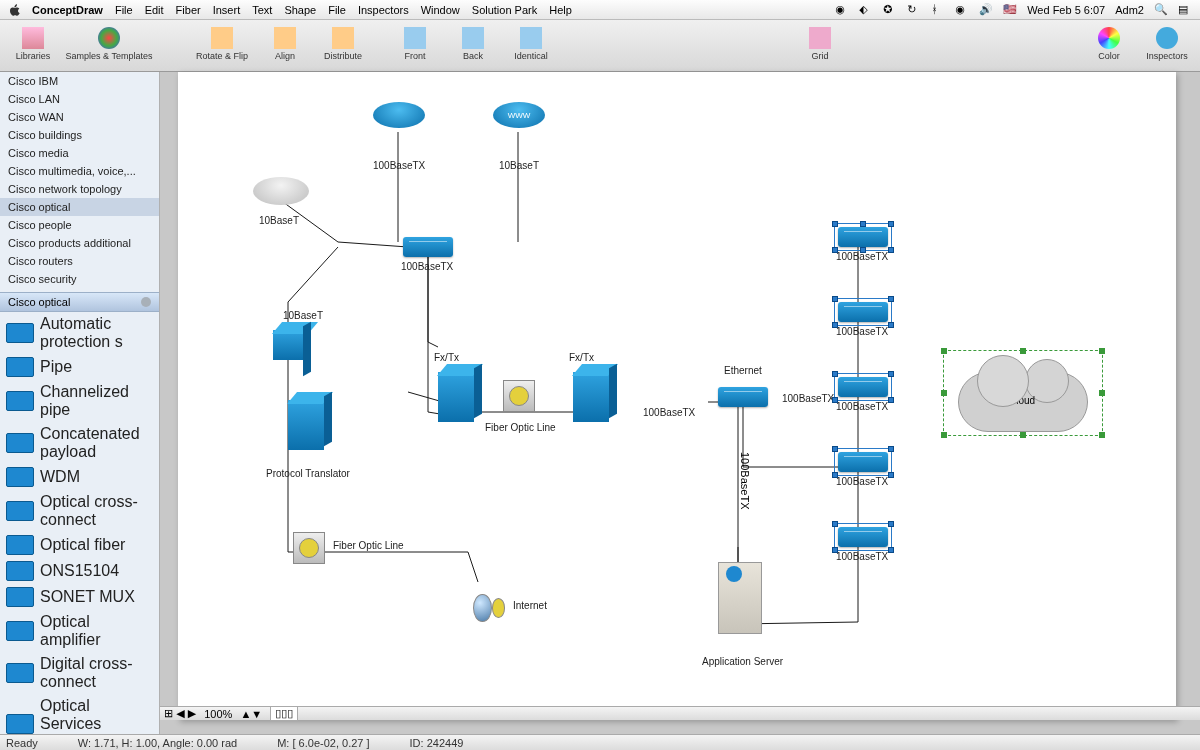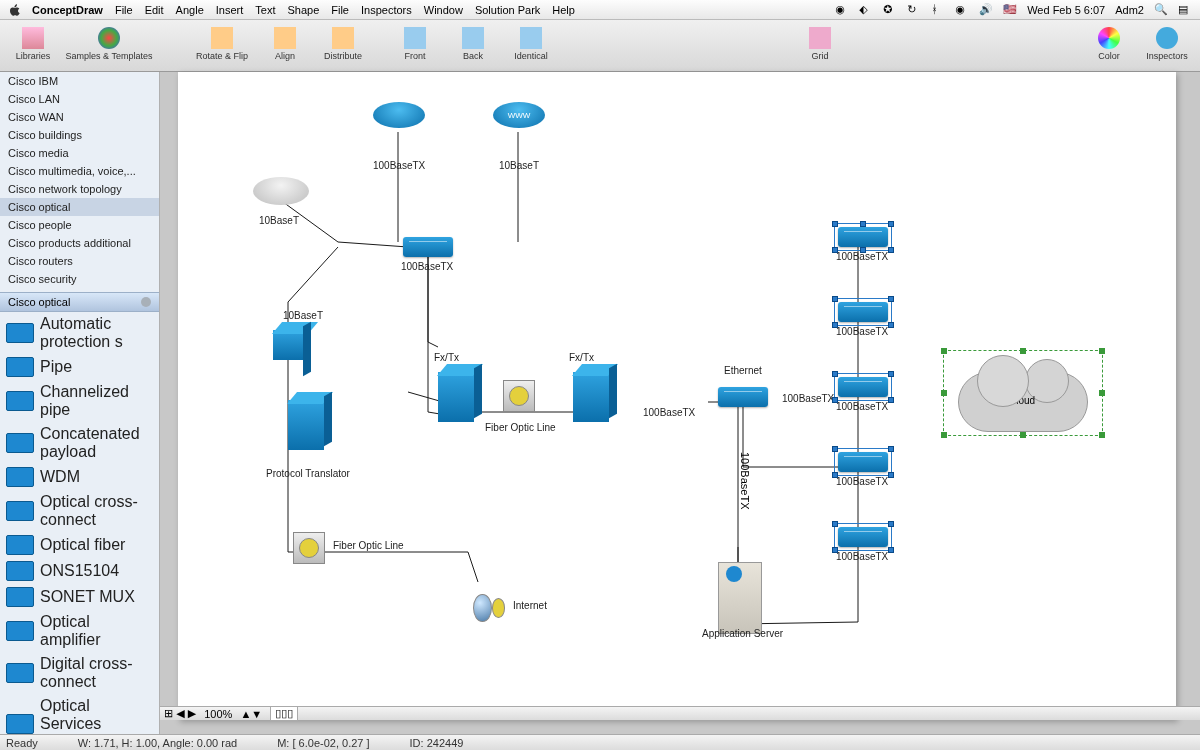--- a/index.html
+++ b/index.html
@@ -67,21 +67,21 @@
 </head>
 <body>
 
 <div class="menubar">
   <span class="apple"><svg viewBox="0 0 14 14">
         <path fill="#333" d="M10 8c0-1.5 1.2-2.2 1.3-2.3C10.6 4.7 9.5 4.5 9 4.5c-1 0-1.6.6-2.2.6-.6 0-1.3-.6-2.2-.6C3.3 4.5 2 5.6 2 7.8c0 1.3.5 2.7 1.2 3.5.5.7 1.1 1.4 1.9 1.4.8 0 1.1-.5 2-.5s1.2.5 2 .5c.9 0 1.4-.7 1.9-1.4.4-.6.6-1.2.7-1.3C11.6 10 10 9.4 10 8zM8.3 3.5c.5-.6.8-1.4.7-2.2-.7 0-1.5.5-2 1.1-.4.5-.8 1.3-.7 2 .8.1 1.5-.4 2-.9z"></path>
       </svg></span>
   <span class="app">ConceptDraw</span>
   <span class="item">File</span>
   <span class="item">Edit</span>
-  <span class="item">Angle</span>
+  <span class="item">Fiber</span>
   <span class="item">Insert</span>
   <span class="item">Text</span>
   <span class="item">Shape</span>
   <span class="item">File</span>
   <span class="item">Inspectors</span>
   <span class="item">Window</span>
   <span class="item">Solution Park</span>
   <span class="item">Help</span>
   <div class="right">
     <span class="tray-icon">◉</span>
@@ -313,21 +313,21 @@
         </div>
       <div class="shape" style="left:295px;top:520px">
           <div class="fiber" style="background:transparent;border:none">
             <div class="globe"></div>
           </div>
           <div class="cap" style="left:40px;top:8px">Internet</div>
         </div>
 
       <div class="shape" style="left:540px;top:490px">
           <div class="server"></div>
-          <div class="cap" style="left:-16px;top:66px">Application Server</div>
+          <div class="cap" style="left:-16px;top:94px">Application Server</div>
         </div>
       <div class="cap shape" style="left:561px;top:380px;writing-mode:vertical-rl">100BaseTX</div>
 
       <div class="shape" style="left:660px;top:155px">
           <div class="switch"></div>
           <div class="cap" style="left:-2px;top:24px">100BaseTX</div>
         </div>
       <div class="shape" style="left:660px;top:230px">
           <div class="switch"></div>
           <div class="cap" style="left:-2px;top:24px">100BaseTX</div>

